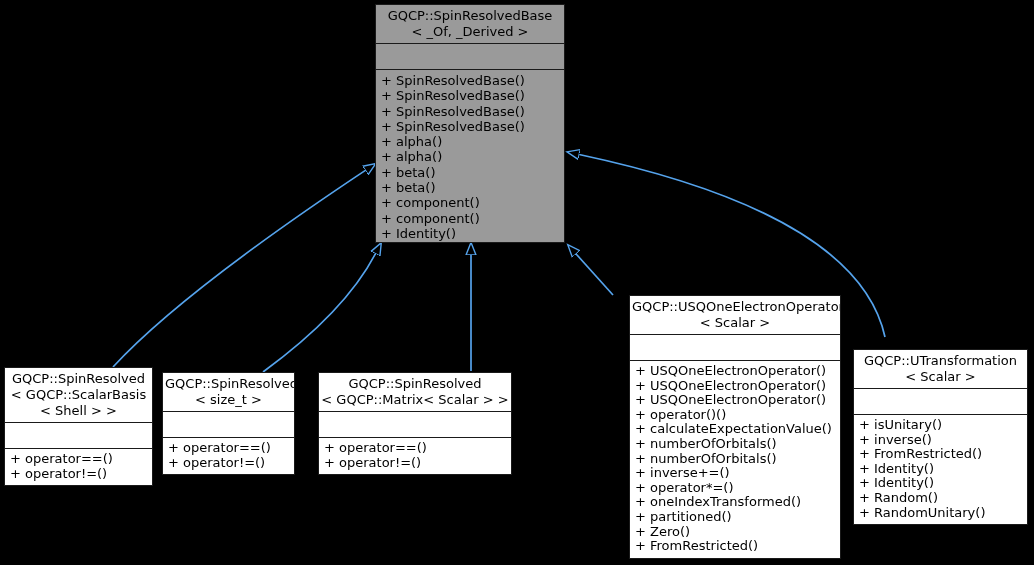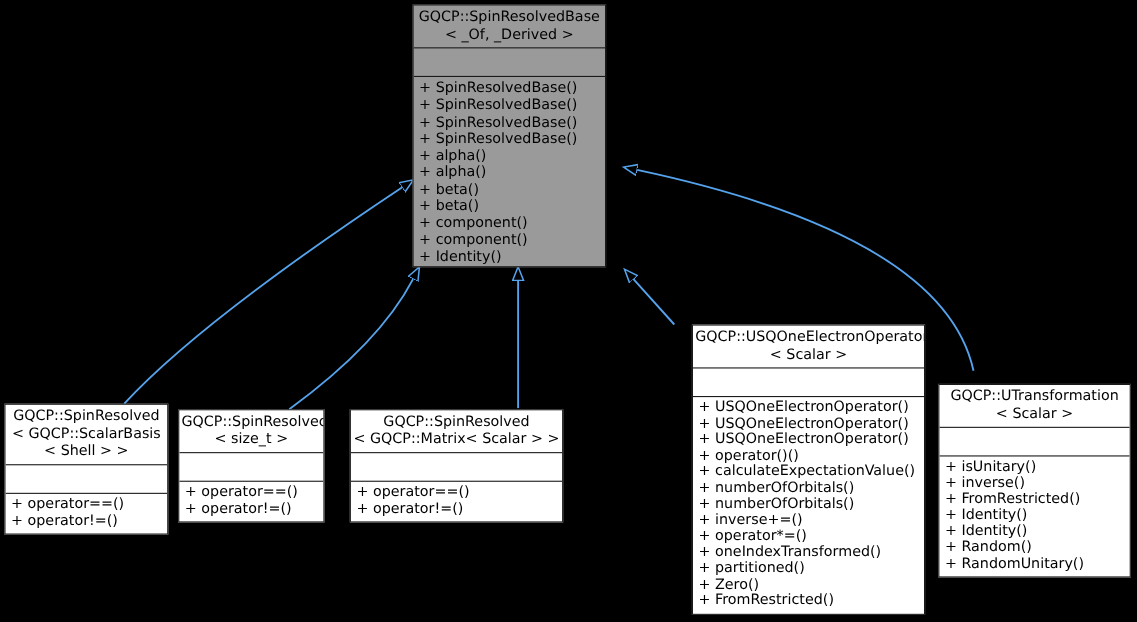--- a/index.html
+++ b/index.html
@@ -73,21 +73,21 @@
       <path class="arrowhead-shape" d="M 0,-5 L 12.5,0 L 0,5 Z"></path>
     </marker>
   </defs>
   <path class="arrow" d="M 113 367 Q 181 293 365.4 170.4" marker-end="url(#hollow-arrowhead)"></path>
   <path class="arrow" d="M 263 372 Q 345 312 375.5 253.7" marker-end="url(#hollow-arrowhead)"></path>
   <path class="arrow" d="M 471 371 L 471 255" marker-end="url(#hollow-arrowhead)"></path>
   <path class="arrow" d="M 613 295 L 576.1 254.0" marker-end="url(#hollow-arrowhead)"></path>
   <path class="arrow" d="M 885 337 Q 858 214 579.2 154.5" marker-end="url(#hollow-arrowhead)"></path>
 </svg>
 
-<div class="uml-box base" style="left:375px; top:4px; width:176px; height:239px;">
+<div class="uml-box base" style="left:375px; top:4px; width:190px; height:239px;">
   <div class="uml-title">GQCP::SpinResolvedBase
 &lt; _Of, _Derived &gt;</div>
   <div class="uml-attrs"></div>
   <div class="uml-methods">+ SpinResolvedBase()
 + SpinResolvedBase()
 + SpinResolvedBase()
 + SpinResolvedBase()
 + alpha()
 + alpha()
 + beta()

